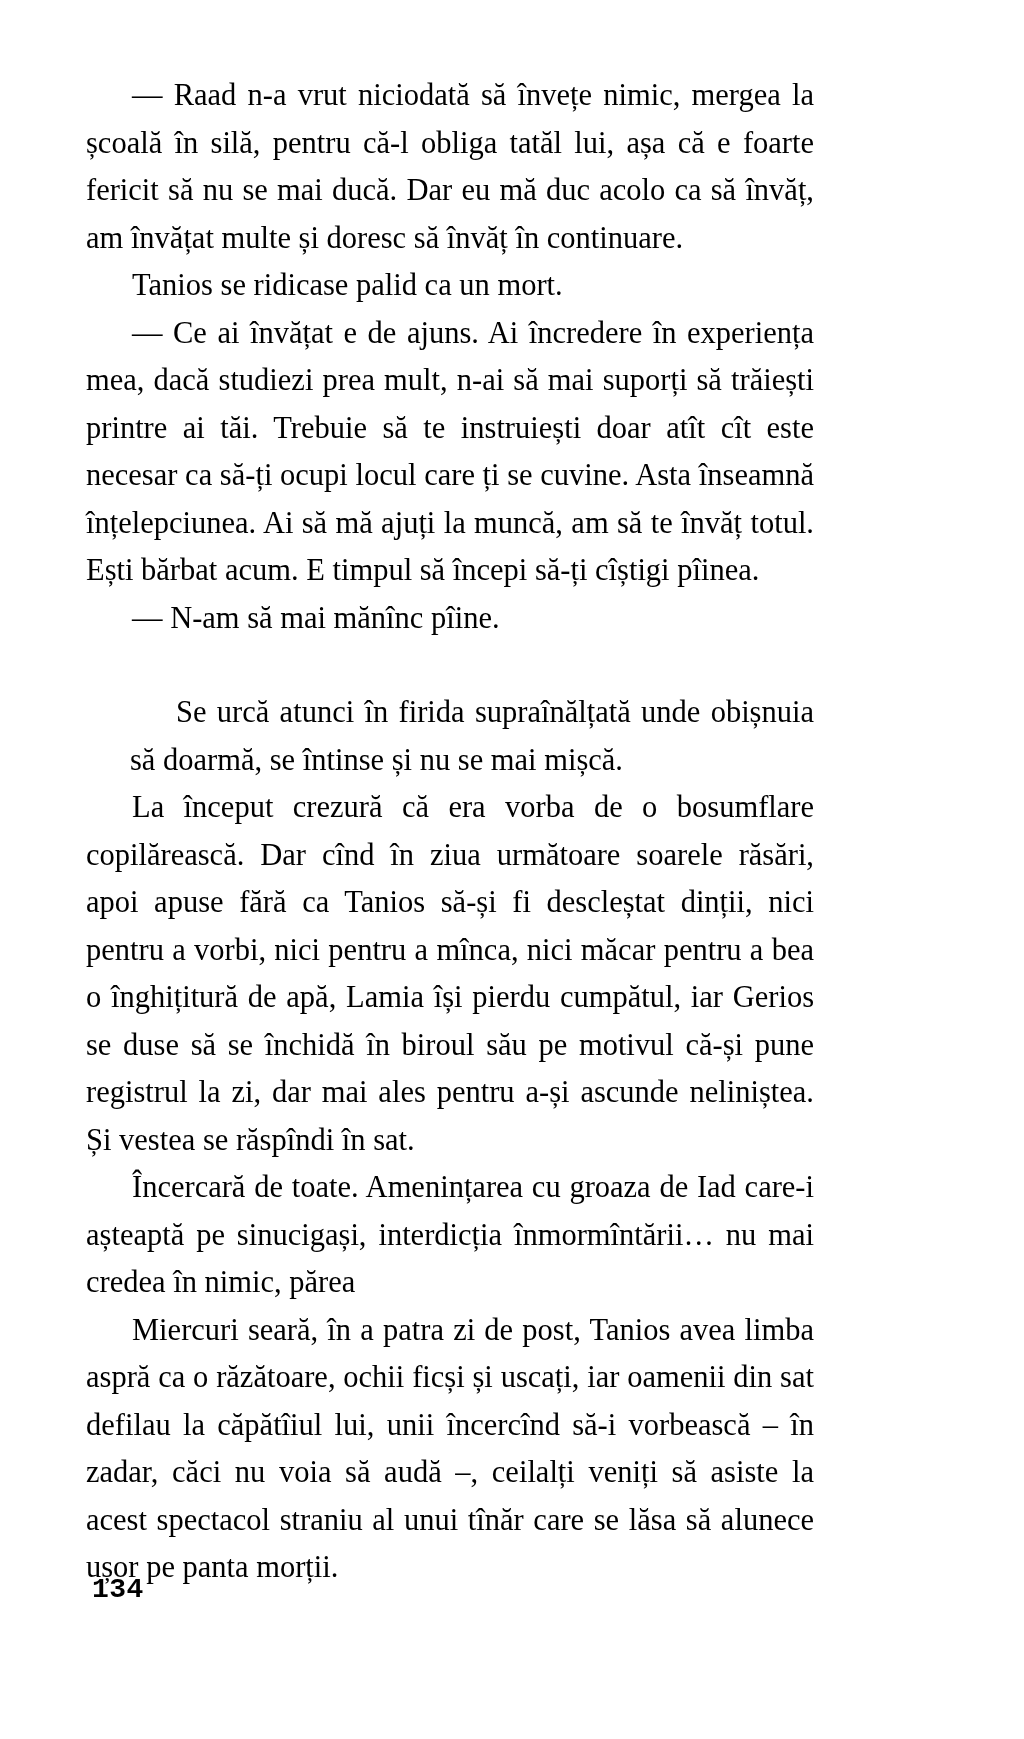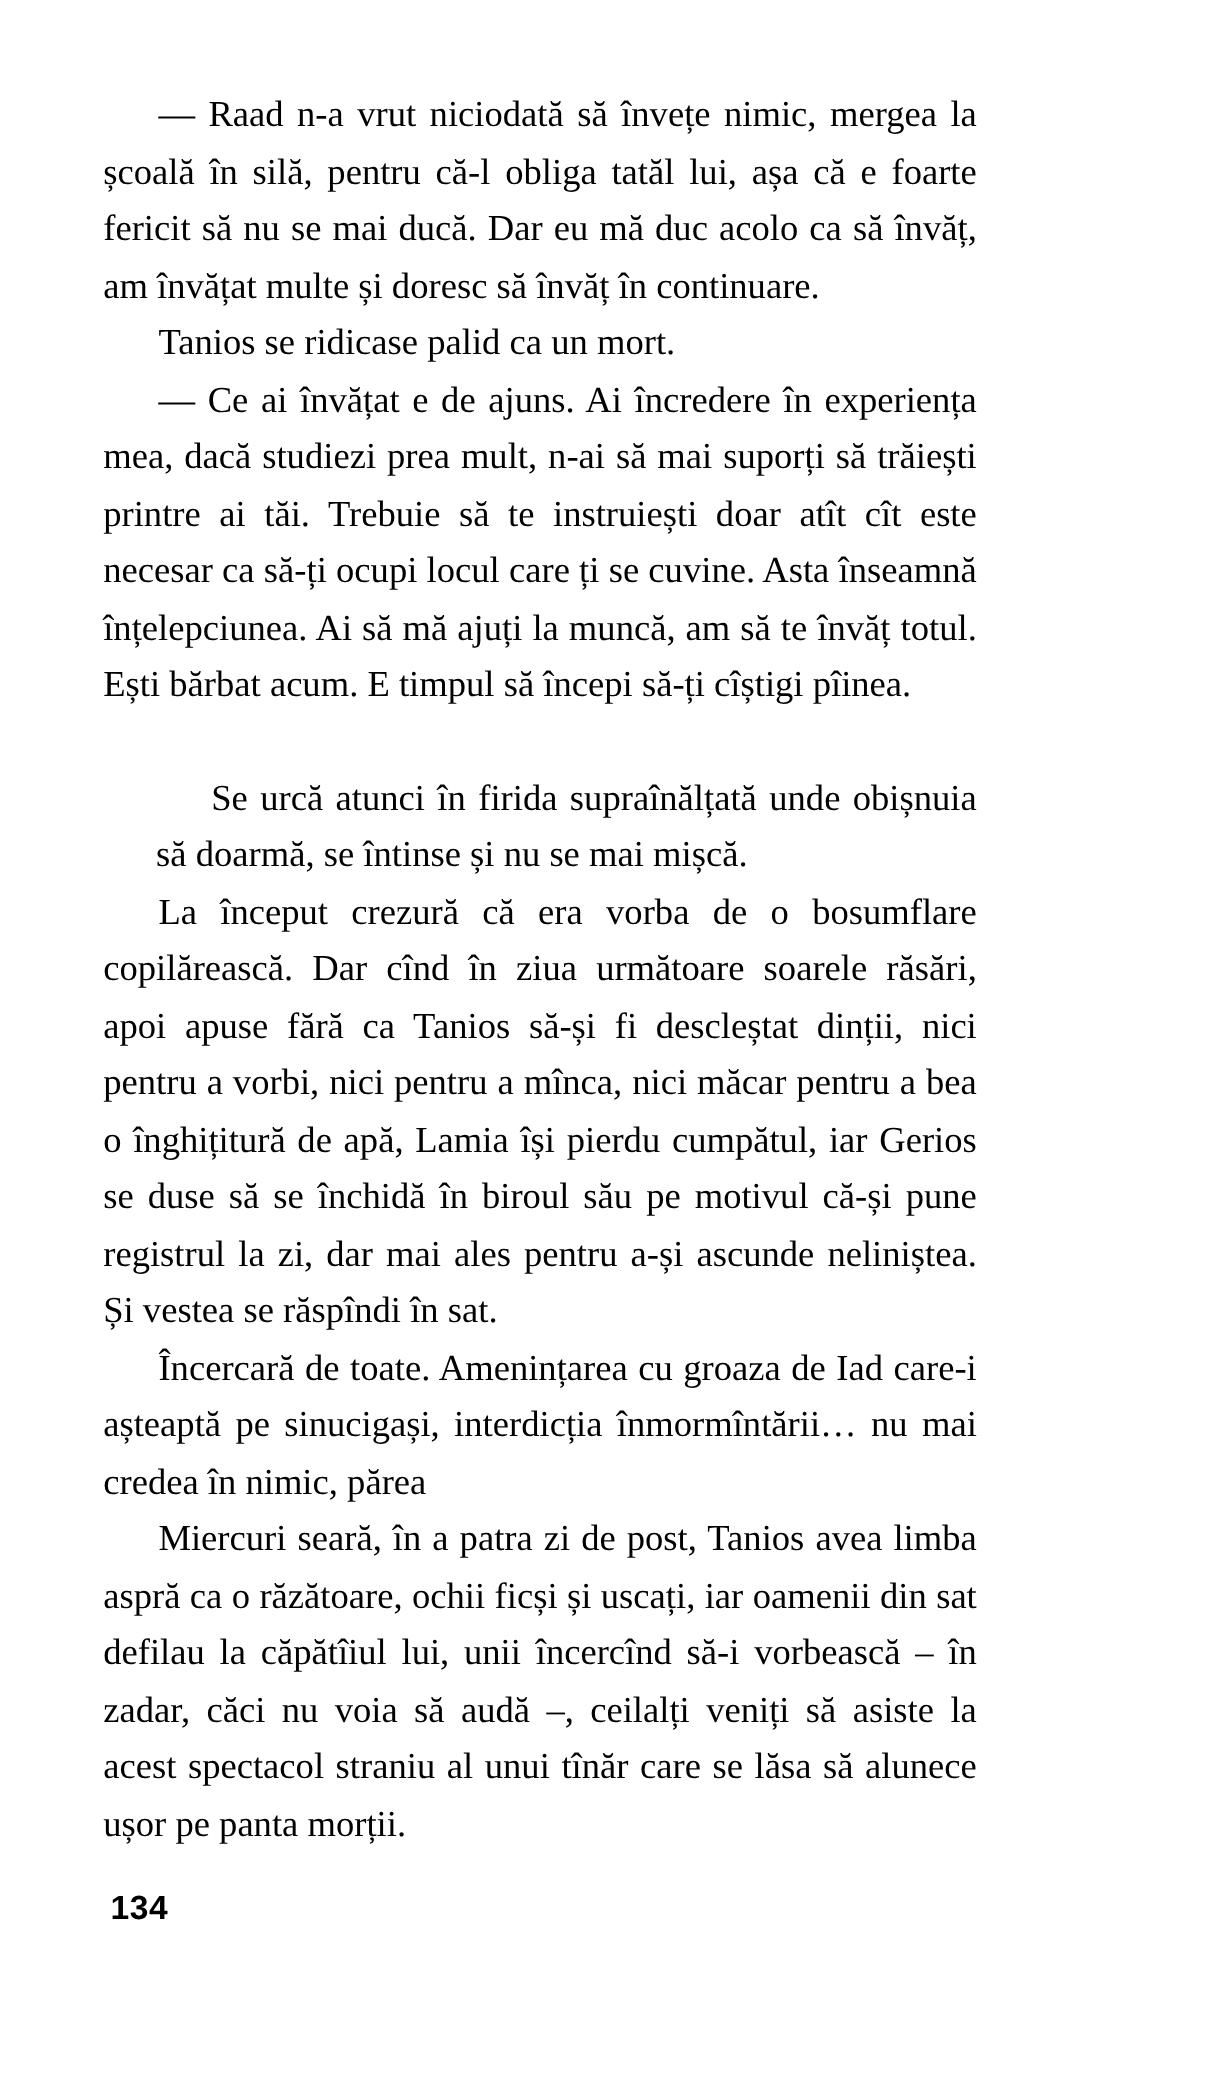--- a/index.html
+++ b/index.html
@@ -41,32 +41,33 @@
   p.para.gap-before {
     margin-top: 47px;
     margin-left: 44px;
   }
   .page-number {
     position: absolute;
     left: 92px;
     top: 1573px;
     font-size: 28px;
     line-height: 34px;
-    font-family: Liberation Sans, sans-serif;
+    font-family: Liberation Mono, monospace;
     font-weight: 700;
     letter-spacing: 0.5px;
   }
 </style>
 </head>
 <body>
 
 <div class="page">
   <div class="text-column">
     <p class="para">— Raad n-a vrut niciodată să învețe nimic, mergea la școală în silă, pentru că-l obliga tatăl lui, așa că e foarte fericit să nu se mai ducă. Dar eu mă duc acolo ca să învăț, am învățat multe și doresc să învăț în continuare.</p>
     <p class="para">Tanios se ridicase palid ca un mort.</p>
     <p class="para">— Ce ai învățat e de ajuns. Ai încredere în experiența mea, dacă studiezi prea mult, n-ai să mai suporți să trăiești printre ai tăi. Trebuie să te instruiești doar atît cît este necesar ca să-ți ocupi locul care ți se cuvine. Asta înseamnă înțelepciunea. Ai să mă ajuți la muncă, am să te învăț totul. Ești bărbat acum. E timpul să începi să-ți cîștigi pîinea.</p>
+    <p class="para">— N-am să mai mănînc pîine.</p>
     <p class="para gap-before">Se urcă atunci în firida supraînălțată unde obișnuia să doarmă, se întinse și nu se mai mișcă.</p>
     <p class="para">La început crezură că era vorba de o bosumflare copilărească. Dar cînd în ziua următoare soarele răsări, apoi apuse fără ca Tanios să-și fi descleștat dinții, nici pentru a vorbi, nici pentru a mînca, nici măcar pentru a bea o înghițitură de apă, Lamia își pierdu cumpătul, iar Gerios se duse să se închidă în biroul său pe motivul că-și pune registrul la zi, dar mai ales pentru a-și ascunde neliniștea. Și vestea se răspîndi în sat.</p>
     <p class="para">Încercară de toate. Amenințarea cu groaza de Iad care-i așteaptă pe sinucigași, interdicția înmormîntării… nu mai credea în nimic, părea</p>
     <p class="para">Miercuri seară, în a patra zi de post, Tanios avea limba aspră ca o răzătoare, ochii ficși și uscați, iar oamenii din sat defilau la căpătîiul lui, unii încercînd să-i vorbească – în zadar, căci nu voia să audă –, ceilalți veniți să asiste la acest spectacol straniu al unui tînăr care se lăsa să alunece ușor pe panta morții.</p>
   </div>
   <div class="page-number">134</div>
 </div>
 
 </body></html>

